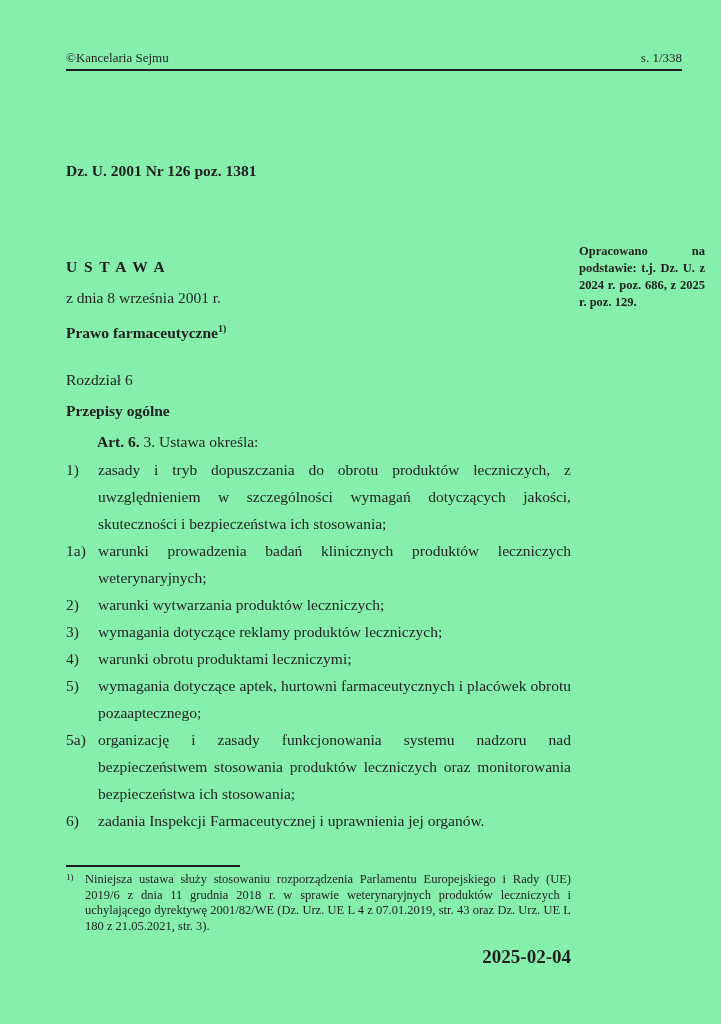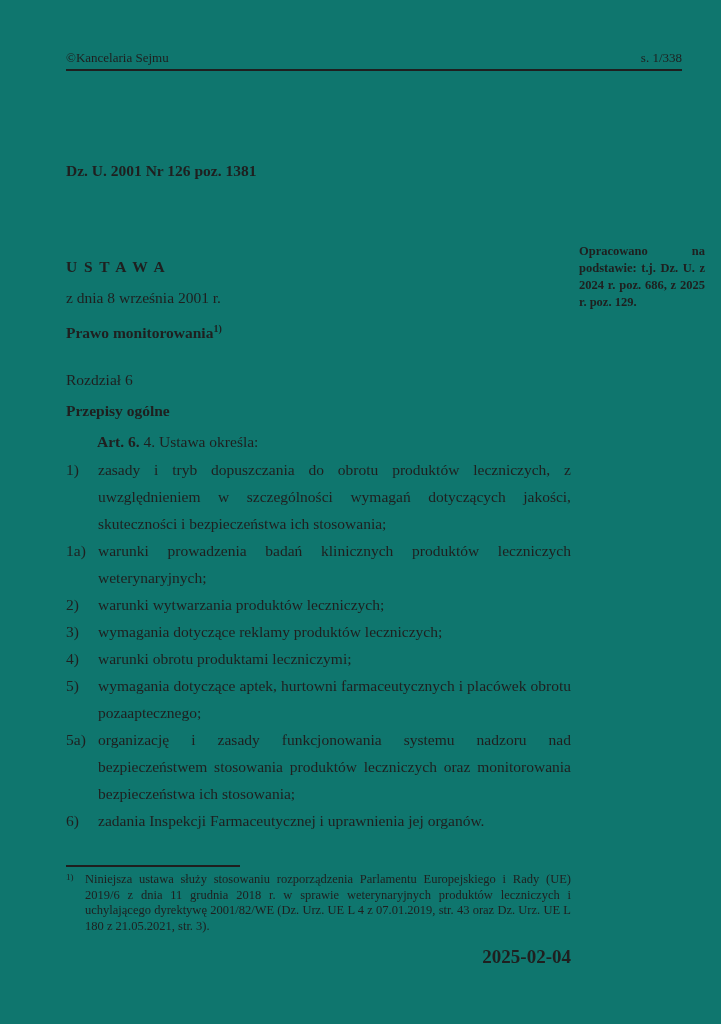--- a/index.html
+++ b/index.html
@@ -2,21 +2,21 @@
 <html lang="pl"><head>
 <meta charset="utf-8">
 <style>
   * { margin: 0; padding: 0; box-sizing: border-box; }
   html, body { background: #e8e8e8; }
   .page {
     position: relative;
     width: 721px;
     height: 1024px;
     margin: 0 auto;
-    background: #0f766e;
+    background: #86efac;
     color: #1f1f1f;
     font-family: "Liberation Serif", "DejaVu Serif", serif;
     overflow: hidden;
   }
   
   .page-header {
     position: absolute;
     left: 66px; top: 50px;
     width: 616px;
     display: flex;
@@ -97,29 +97,29 @@
 
   <div class="main-col">
 
     <div class="centered journal-ref">Dz. U. 2001 Nr 126 poz. 1381</div>
 
     <div class="centered act-type">U S T A W A</div>
 
     <div class="centered act-date">z dnia 8 września 2001 r.</div>
 
     <div class="centered act-title">
-      <span>Prawo monitorowania</span><sup>1)</sup>
+      <span>Prawo farmaceutyczne</span><sup>1)</sup>
     </div>
 
     <div class="centered chapter-no">Rozdział 6</div>
 
     <div class="centered chapter-title">Przepisy ogólne</div>
 
     <div class="article-para">
-      <span class="art-label">Art. 6.</span><span> 4. Ustawa określa:</span>
+      <span class="art-label">Art. 6.</span><span> 3. Ustawa określa:</span>
     </div>
 
     <div class="provision-list">
       <div class="prov-item">
         <span class="prov-num">1)</span>
         <span class="prov-text">zasady i tryb dopuszczania do obrotu produktów leczniczych, z uwzględnieniem w szczególności wymagań dotyczących jakości, skuteczności i bezpieczeństwa ich stosowania;</span>
       </div>
       <div class="prov-item">
         <span class="prov-num">1a)</span>
         <span class="prov-text">warunki prowadzenia badań klinicznych produktów leczniczych weterynaryjnych;</span>

